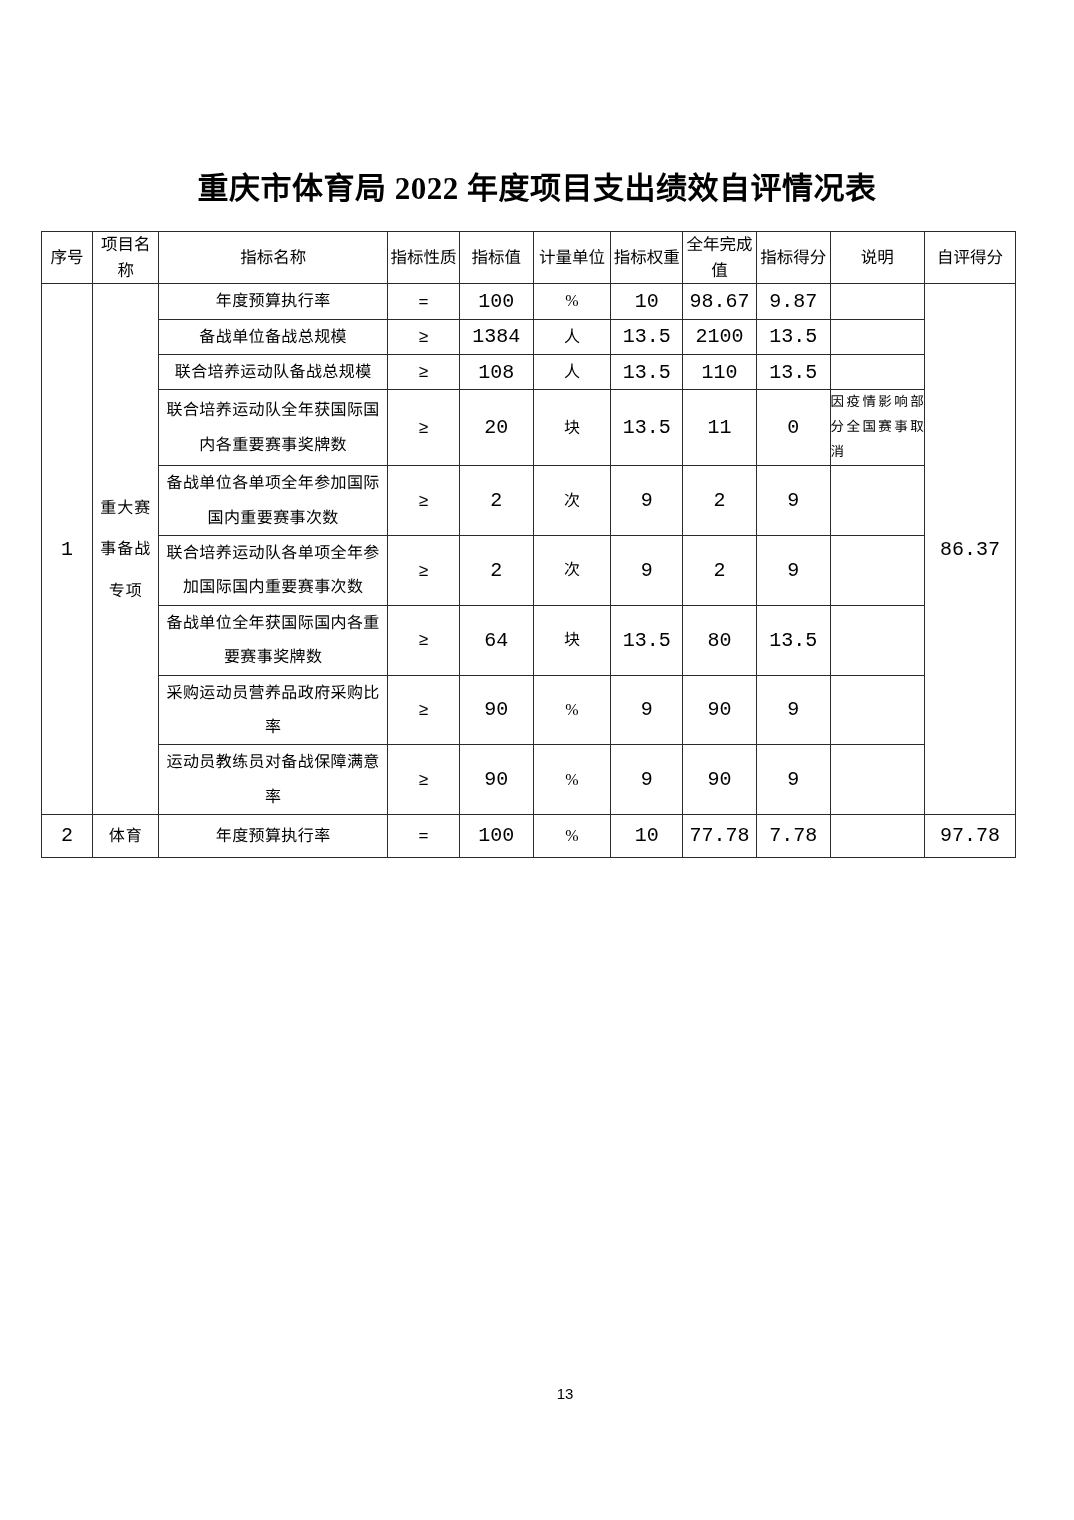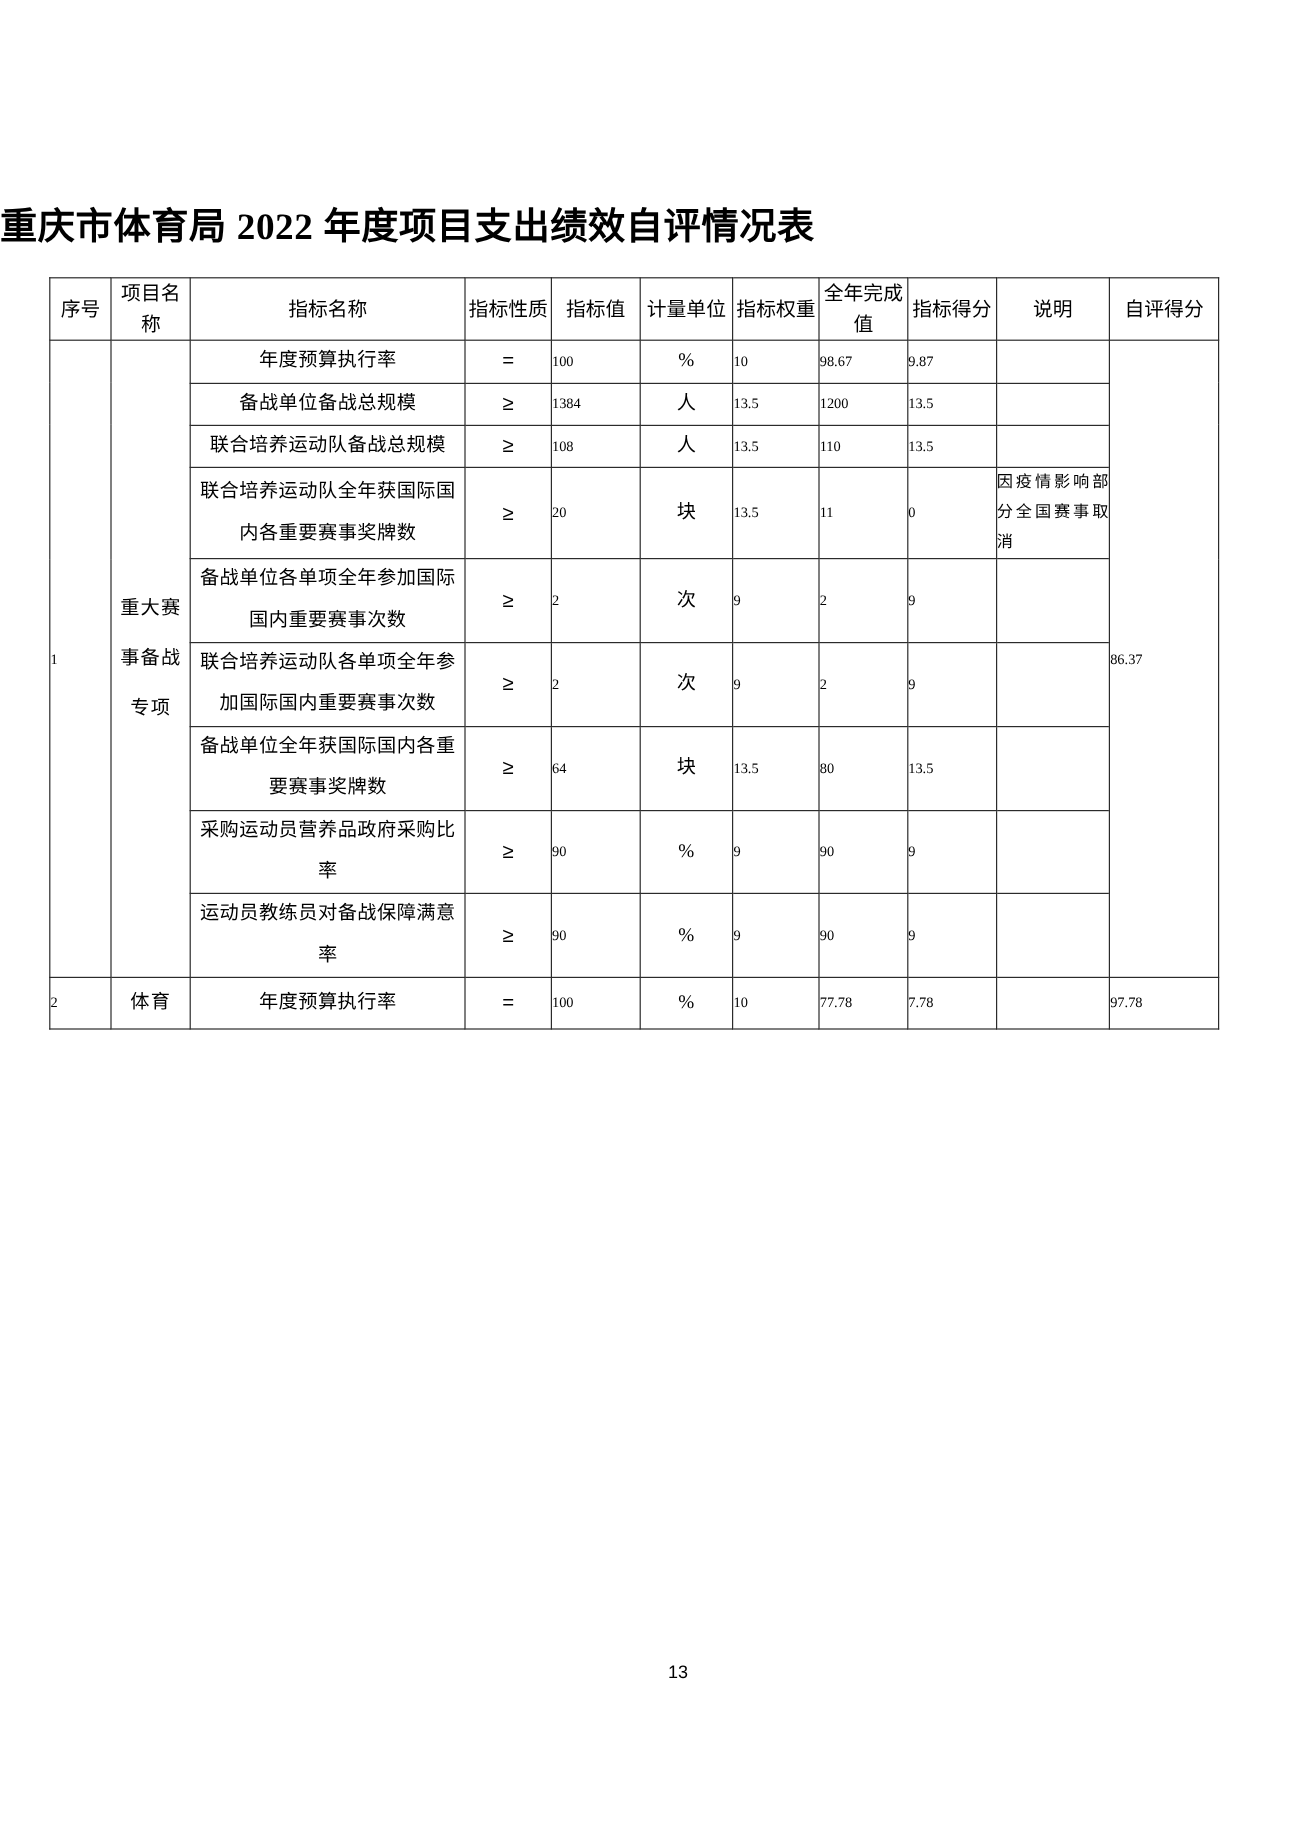--- a/index.html
+++ b/index.html
@@ -23,21 +23,21 @@
     width: 1074px;
     height: 1520px;
     box-sizing: border-box;
   }
 
   .doc-title {
     position: absolute;
     left: 0;
     top: 163px;
     width: 1074px;
-    text-align: left;
+    text-align: center;
     font-size: 31px;
     font-weight: bold;
     letter-spacing: 0.5px;
     font-family: "Liberation Serif", "DejaVu Serif", serif;
     white-space: nowrap;
   }
 
   .table-wrap {
     position: absolute;
     left: 41px;
@@ -71,22 +71,23 @@
   }
 
   
   .c-center {
     text-align: center;
     font-size: 16px;
     padding: 6px 2px;
     line-height: 1.5;
   }
   .c-num {
-    font-size: 12px;
-    font-family: Liberation Serif, serif;
+    text-align: center;
+    font-size: 20px;
+    font-family: Liberation Mono, monospace;
     padding: 6px 2px;
   }
   .c-name {
     text-align: center;
     font-size: 16px;
     padding: 10px 10px 10px 14px;
     line-height: 2.15;
     letter-spacing: 0.4px;
   }
   .c-proj {
@@ -184,21 +185,21 @@
             <td class="c-num">9.87</td>
             <td class="c-note"></td>
             <td class="c-num" rowspan="9">86.37</td>
           </tr>
           <tr>
             <td class="c-name">备战单位备战总规模</td>
             <td class="c-center"><span class="sym">≥</span></td>
             <td class="c-num">1384</td>
             <td class="c-center">人</td>
             <td class="c-num">13.5</td>
-            <td class="c-num">1200</td>
+            <td class="c-num">2100</td>
             <td class="c-num">13.5</td>
             <td class="c-note"></td>
           </tr>
           <tr>
             <td class="c-name">联合培养运动队备战总规模</td>
             <td class="c-center"><span class="sym">≥</span></td>
             <td class="c-num">108</td>
             <td class="c-center">人</td>
             <td class="c-num">13.5</td>
             <td class="c-num">110</td>

